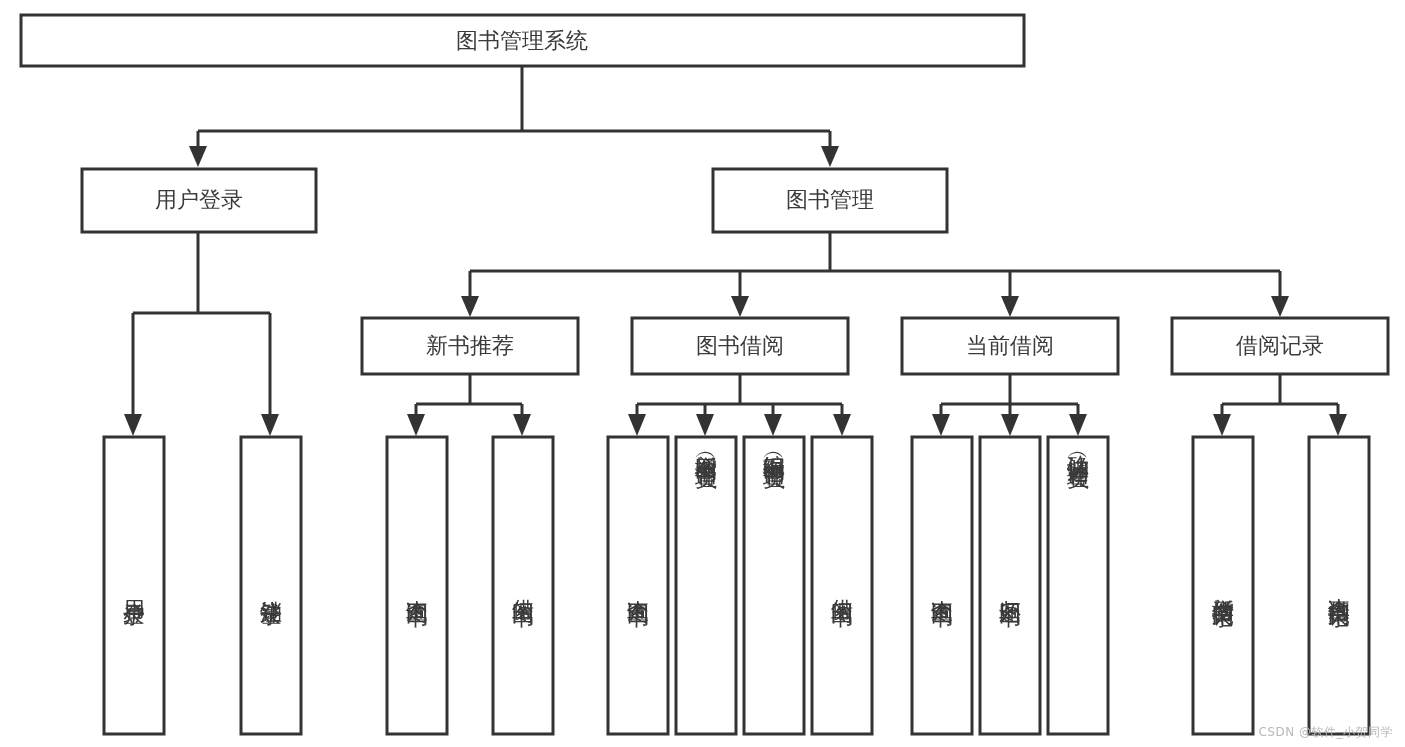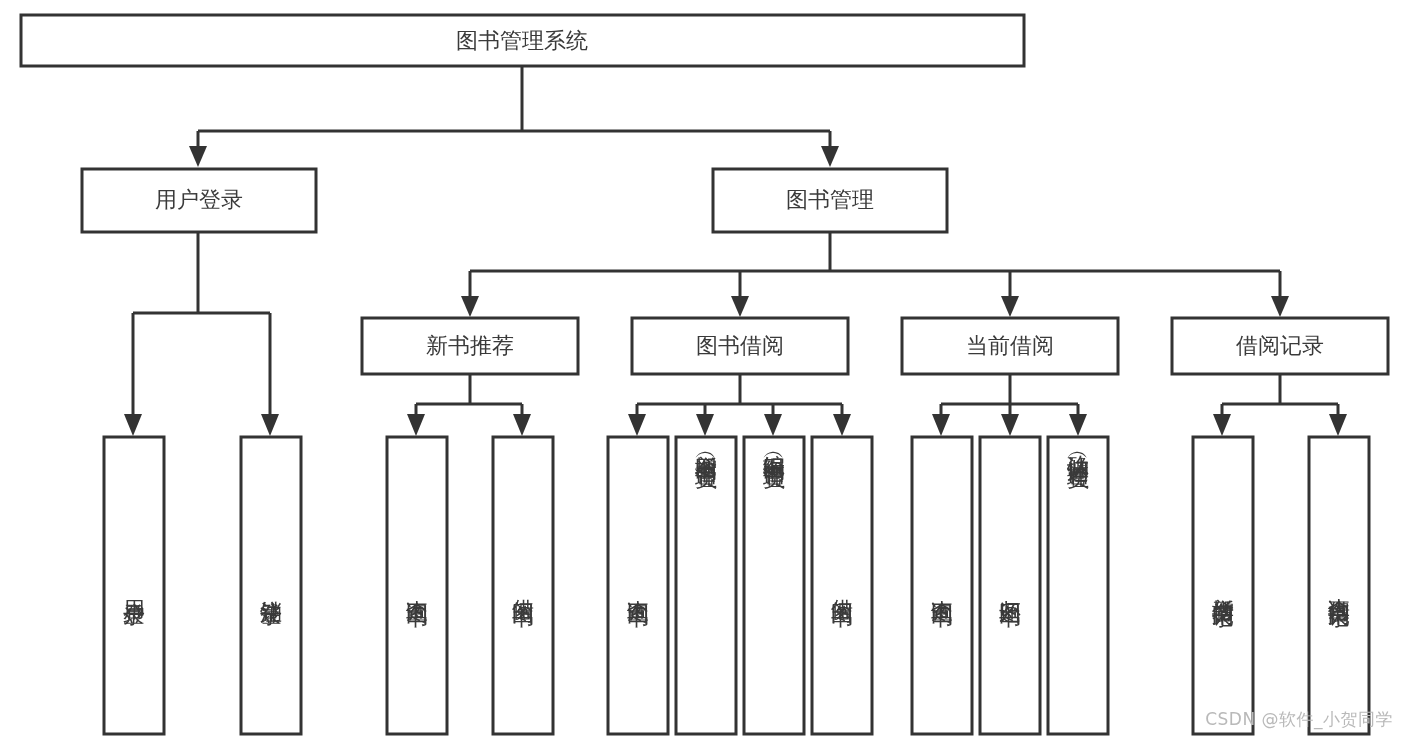--- a/index.html
+++ b/index.html
@@ -62,23 +62,23 @@
     font-size: 22px;
     line-height: 1.18;
     color: #3a3a3a;
     letter-spacing: 2px;
     text-align: center;
     white-space: nowrap;
   }
   .watermark {
     position: absolute;
     right: 12px;
-    bottom: 16px;
-    font-family: "DejaVu Sans", "Liberation Sans", sans-serif;
-    font-size: 17px;
+    bottom: 6px;
+    font-family: "DejaVu Sans", "Liberation Sans", sans-serif;
+    font-size: 12px;
     color: #b9b9b9;
     letter-spacing: 0.5px;
     white-space: nowrap;
   }
 </style>
 </head>
 <body>
 
 <div id="diagram-root">
 

